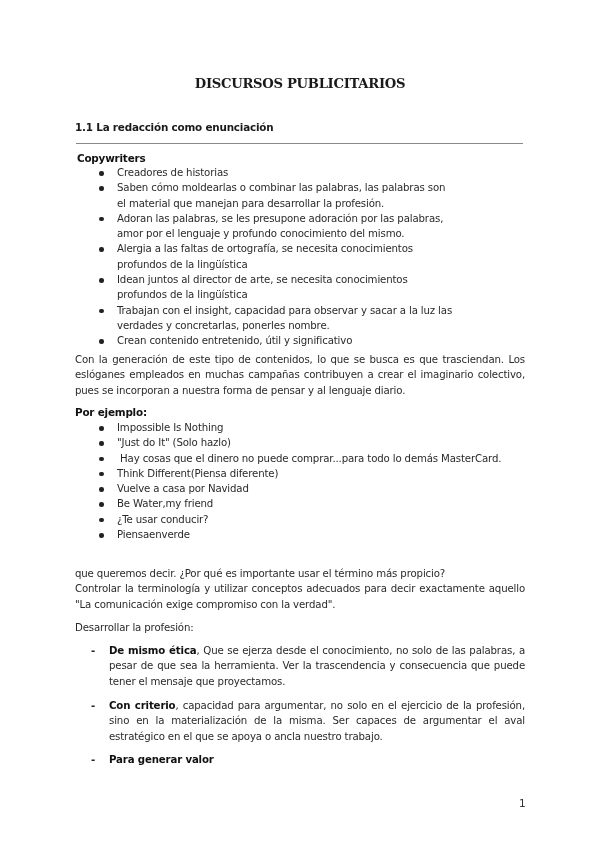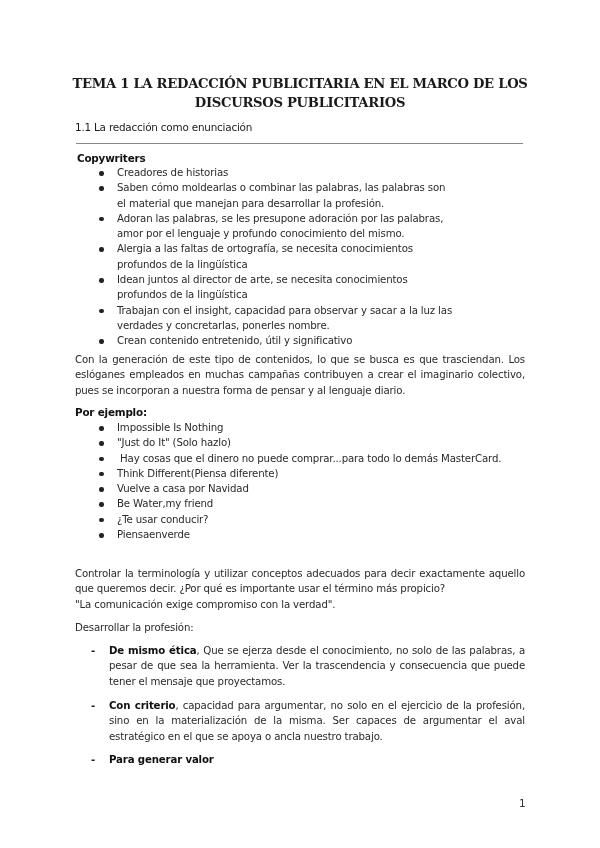--- a/index.html
+++ b/index.html
@@ -2,21 +2,21 @@
 <html><head>
   <meta charset="utf-8">
   <style>
     html, body { margin: 0; padding: 0; background: #ffffff; }
     body { width: 600px; height: 848px; position: relative; overflow: hidden;
            font-family: "DejaVu Sans", sans-serif; color: #222; }
     .page { position: absolute; left: 0; top: 0; width: 600px; height: 848px; background: #fff; }
     .title { position: absolute; left: 70px; width: 460px; top: 74px; text-align: center;
              font-family: "DejaVu Serif", serif; font-weight: bold; font-size: 13.2px;
              line-height: 19px; color: #1a1a1a; letter-spacing: -0.3px; }
-    .h2 { position: absolute; left: 75px; top: 121px; font-weight: normal; font-size: 10.4px;
+    .h2 { position: absolute; left: 75px; top: 121px; font-weight: bold; font-size: 10.4px;
           color: #1a1a1a; letter-spacing: -0.2px; }
     .rule { position: absolute; left: 76px; top: 143px; width: 447px; height: 1px; background: #888; }
     .h3 { position: absolute; left: 77px; font-weight: bold; font-size: 10.4px; color: #111; letter-spacing: -0.2px; }
     ul.bullets { position: absolute; left: 8px; margin: 0; padding: 0; list-style: none; width: 600px; }
     ul.bullets li { position: relative; padding-left: 109px; width: 340px; font-size: 10.2px;
                     line-height: 15.3px; color: #2a2a2a; letter-spacing: -0.15px; }
     ul.bullets li .dot { position: absolute; left: 91px; top: 6px; width: 4.5px; height: 4.5px;
                          border-radius: 50%; background: #222; }
     .para { position: absolute; left: 75px; width: 450px; font-size: 10.2px; line-height: 15.4px;
             color: #2a2a2a; text-align: justify; letter-spacing: -0.15px; }
@@ -26,21 +26,20 @@
                        color: #2a2a2a; text-align: justify; letter-spacing: -0.15px; }
     .dash-item b { color: #111; }
     .page-num { position: absolute; left: 519px; top: 797px; font-size: 10.5px; color: #333; }
   </style>
 </head>
 <body>
 
 <div class="page">
 
   <div class="title">
-    <div>TEMA 1 LA REDACCIÓN PUBLICITARIA EN EL MARCO DE LOS</div>
     <div>DISCURSOS PUBLICITARIOS</div>
   </div>
 
   <div class="h2">1.1 La redacción como enunciación</div>
   <div class="rule"></div>
 
   <div class="h3" style="top:152px;">Copywriters</div>
 
   <ul class="bullets" style="top:165px;">
     <li><span class="dot"></span><span>Creadores de historias</span></li>
@@ -61,22 +60,22 @@
     <li style="width:420px;"><span class="dot"></span><span>"Just do It" (Solo hazlo)</span></li>
     <li style="width:420px; white-space:pre;"><span class="dot"></span><span> Hay cosas que el dinero no puede comprar...para todo lo demás MasterCard.</span></li>
     <li style="width:420px;"><span class="dot"></span><span>Think Different(Piensa diferente)</span></li>
     <li style="width:420px;"><span class="dot"></span><span>Vuelve a casa por Navidad</span></li>
     <li style="width:420px;"><span class="dot"></span><span>Be Water,my friend</span></li>
     <li style="width:420px;"><span class="dot"></span><span>¿Te usar conducir?</span></li>
     <li style="width:420px;"><span class="dot"></span><span>Piensaenverde</span></li>
   </ul>
 
   <div class="para" style="top:566px; text-align:left;">
+    <div>que queremos decir. ¿Por qué es importante usar el término más propicio?</div>
     <div style="text-align:justify; text-align-last:justify;">Controlar la terminología y utilizar conceptos adecuados para decir exactamente aquello</div>
-    <div>que queremos decir. ¿Por qué es importante usar el término más propicio?</div>
     <div>"La comunicación exige compromiso con la verdad".</div>
   </div>
 
   <div class="para" style="top:620px;">Desarrollar la profesión:</div>
 
   <div class="dash-item" style="top:643px;">
     <span class="dash">-</span>
     <div class="body"><b>De mismo ética</b><span>,  Que se ejerza desde el conocimiento, no solo de las palabras, a pesar de que sea la herramienta. Ver la trascendencia y consecuencia que puede tener el mensaje que proyectamos.</span></div>
   </div>
 

